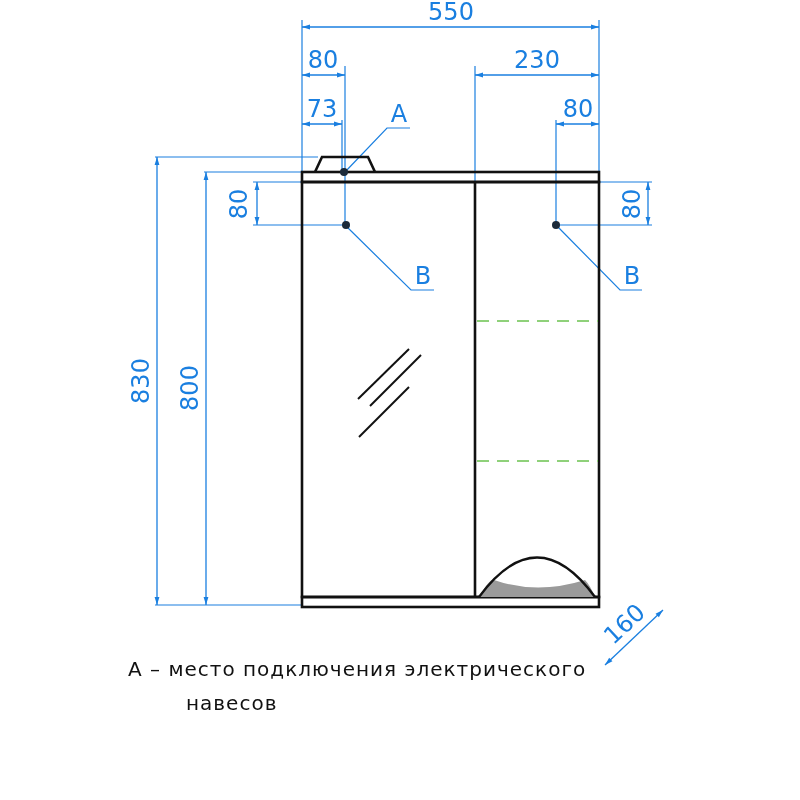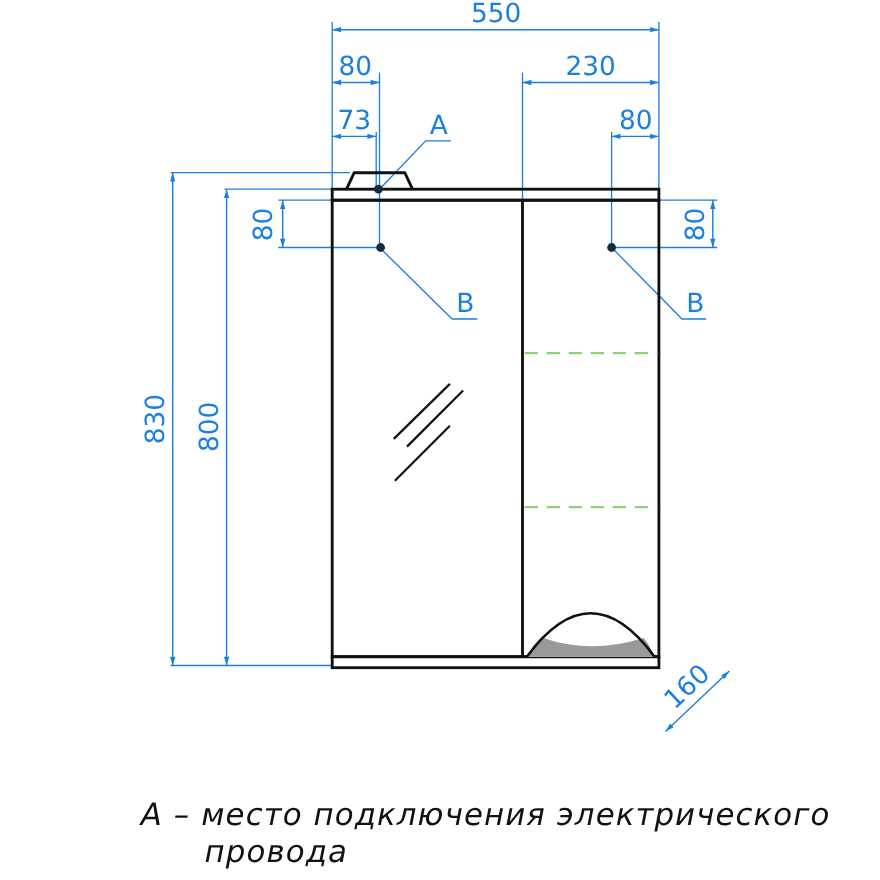--- a/index.html
+++ b/index.html
@@ -1,19 +1,19 @@
 <!DOCTYPE html>
 <html><head>
   <meta charset="utf-8">
   <style>
     html, body { margin: 0; padding: 0; background: #ffffff; }
     body { width: 800px; height: 800px; position: relative; overflow: hidden; font-family: "DejaVu Sans", sans-serif; }
     #drawing { position: absolute; left: 0; top: 0; }
     .dim-text { font-family: "DejaVu Sans", sans-serif; font-size: 24px; fill: #1a7fe0; }
-    .legend { position: absolute; left: 128px; top: 724px; font-family: "DejaVu Sans", sans-serif; font-size: 28px; color: #111; line-height: 34px; letter-spacing: 1px; font-style: italic; }
+    .legend { position: absolute; left: 128px; top: 652px; font-family: "DejaVu Sans", sans-serif; font-size: 20px; color: #111; line-height: 34px; letter-spacing: 1px; }
     .legend-line { white-space: nowrap; }
     .legend-indent { padding-left: 58px; }
   </style>
 </head>
 <body>
 
 <svg id="drawing" width="800" height="800" viewBox="0 0 800 800" xmlns="http://www.w3.org/2000/svg">
   <defs>
     <marker id="arr" viewBox="0 0 10 10" refX="10" refY="5" markerWidth="12" markerHeight="8" orient="auto-start-reverse" markerUnits="userSpaceOnUse">
       <path d="M0,2 L10,5 L0,8 z" fill="#1a7fe0"></path>
@@ -104,14 +104,14 @@
   <text class="dim-text" x="632" y="284" text-anchor="middle">B</text>
   <text class="dim-text" transform="translate(247,204) rotate(-90)" text-anchor="middle">80</text>
   <text class="dim-text" transform="translate(640,204) rotate(-90)" text-anchor="middle">80</text>
   <text class="dim-text" transform="translate(149,381) rotate(-90)" text-anchor="middle">830</text>
   <text class="dim-text" transform="translate(198,388) rotate(-90)" text-anchor="middle">800</text>
   <text class="dim-text" transform="translate(630,630) rotate(-43)" text-anchor="middle">160</text>
 </svg>
 
 <div class="legend">
   <div class="legend-line">A – место подключения электрического</div>
-  <div class="legend-line legend-indent">провода</div>
+  <div class="legend-line legend-indent">навесов</div>
 </div>
 
 </body></html>

